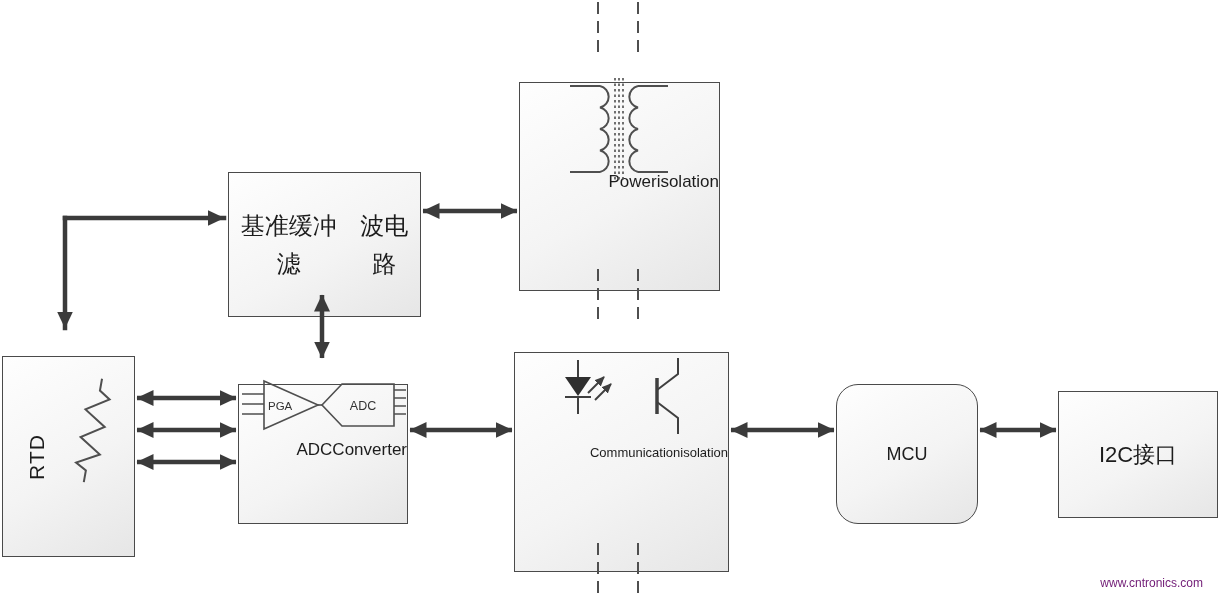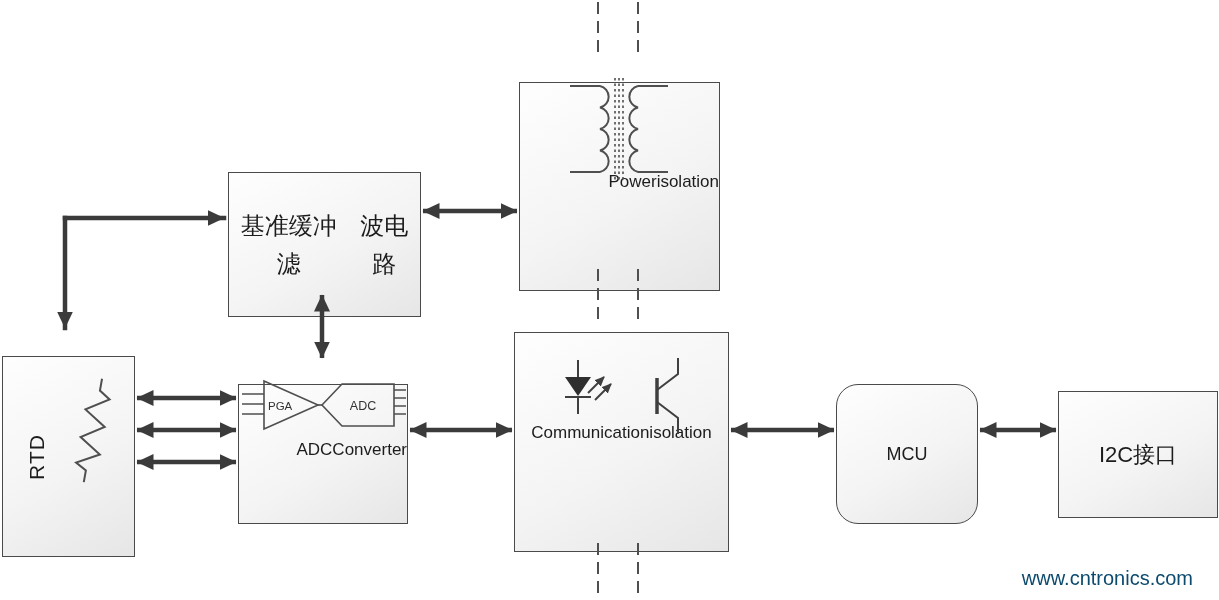--- a/index.html
+++ b/index.html
@@ -20,43 +20,43 @@
     align-items: center;
     justify-content: center;
     color: #1c1c1c;
     text-align: center;
     margin-top: 24px;
   }
   #b-rtd   { left: 2px;    top: 332px; width: 133px; height: 201px; }
   #b-ref   { left: 228px;  top: 148px; width: 193px; height: 145px; font-size: 24px; line-height: 1.55; }
   #b-power { left: 519px;  top: 58px;  width: 201px; height: 209px; justify-content: flex-end; padding-bottom: 8px;  font-size: 17px; line-height: 1.7; }
   #b-adc   { left: 238px;  top: 360px; width: 170px; height: 140px; justify-content: flex-end; padding-bottom: 8px;  font-size: 17px; line-height: 1.6; }
-  #b-comm  { left: 514px;  top: 308px; width: 215px; height: 220px; justify-content: center; padding-bottom: 18px; font-size: 17px; line-height: 1.7; }
+  #b-comm  { left: 514px;  top: 328px; width: 215px; height: 220px; justify-content: flex-end; padding-bottom: 18px; font-size: 13px; line-height: 1.7; }
   #b-mcu   { left: 836px;  top: 360px; width: 142px; height: 140px; font-size: 18px; border-radius: 22px; }
   #b-i2c   { left: 1058px; top: 367px; width: 160px; height: 127px; font-size: 22px; }
   .rtd-label {
     position: absolute;
     left: 34px; top: 50%;
     transform: translate(-50%, -50%) rotate(-90deg);
     font-size: 21px;
     letter-spacing: 1px;
     white-space: nowrap;
   }
   .overlay {
     position: absolute;
     left: 0; top: 0;
     width: 1219px; height: 600px;
     pointer-events: none;
   }
   .watermark {
     position: absolute;
-    right: 26px;
+    right: 16px;
     bottom: 10px;
-    color: #0c4a6e;
-    font-size: 20px;
+    color: #701a75;
+    font-size: 12px;
   }
   .line-span { display: block; }
 </style>
 </head>
 <body>
 
 <div class="canvas">
 
   <div class="block" id="b-rtd">
     <span class="rtd-label">RTD</span>

